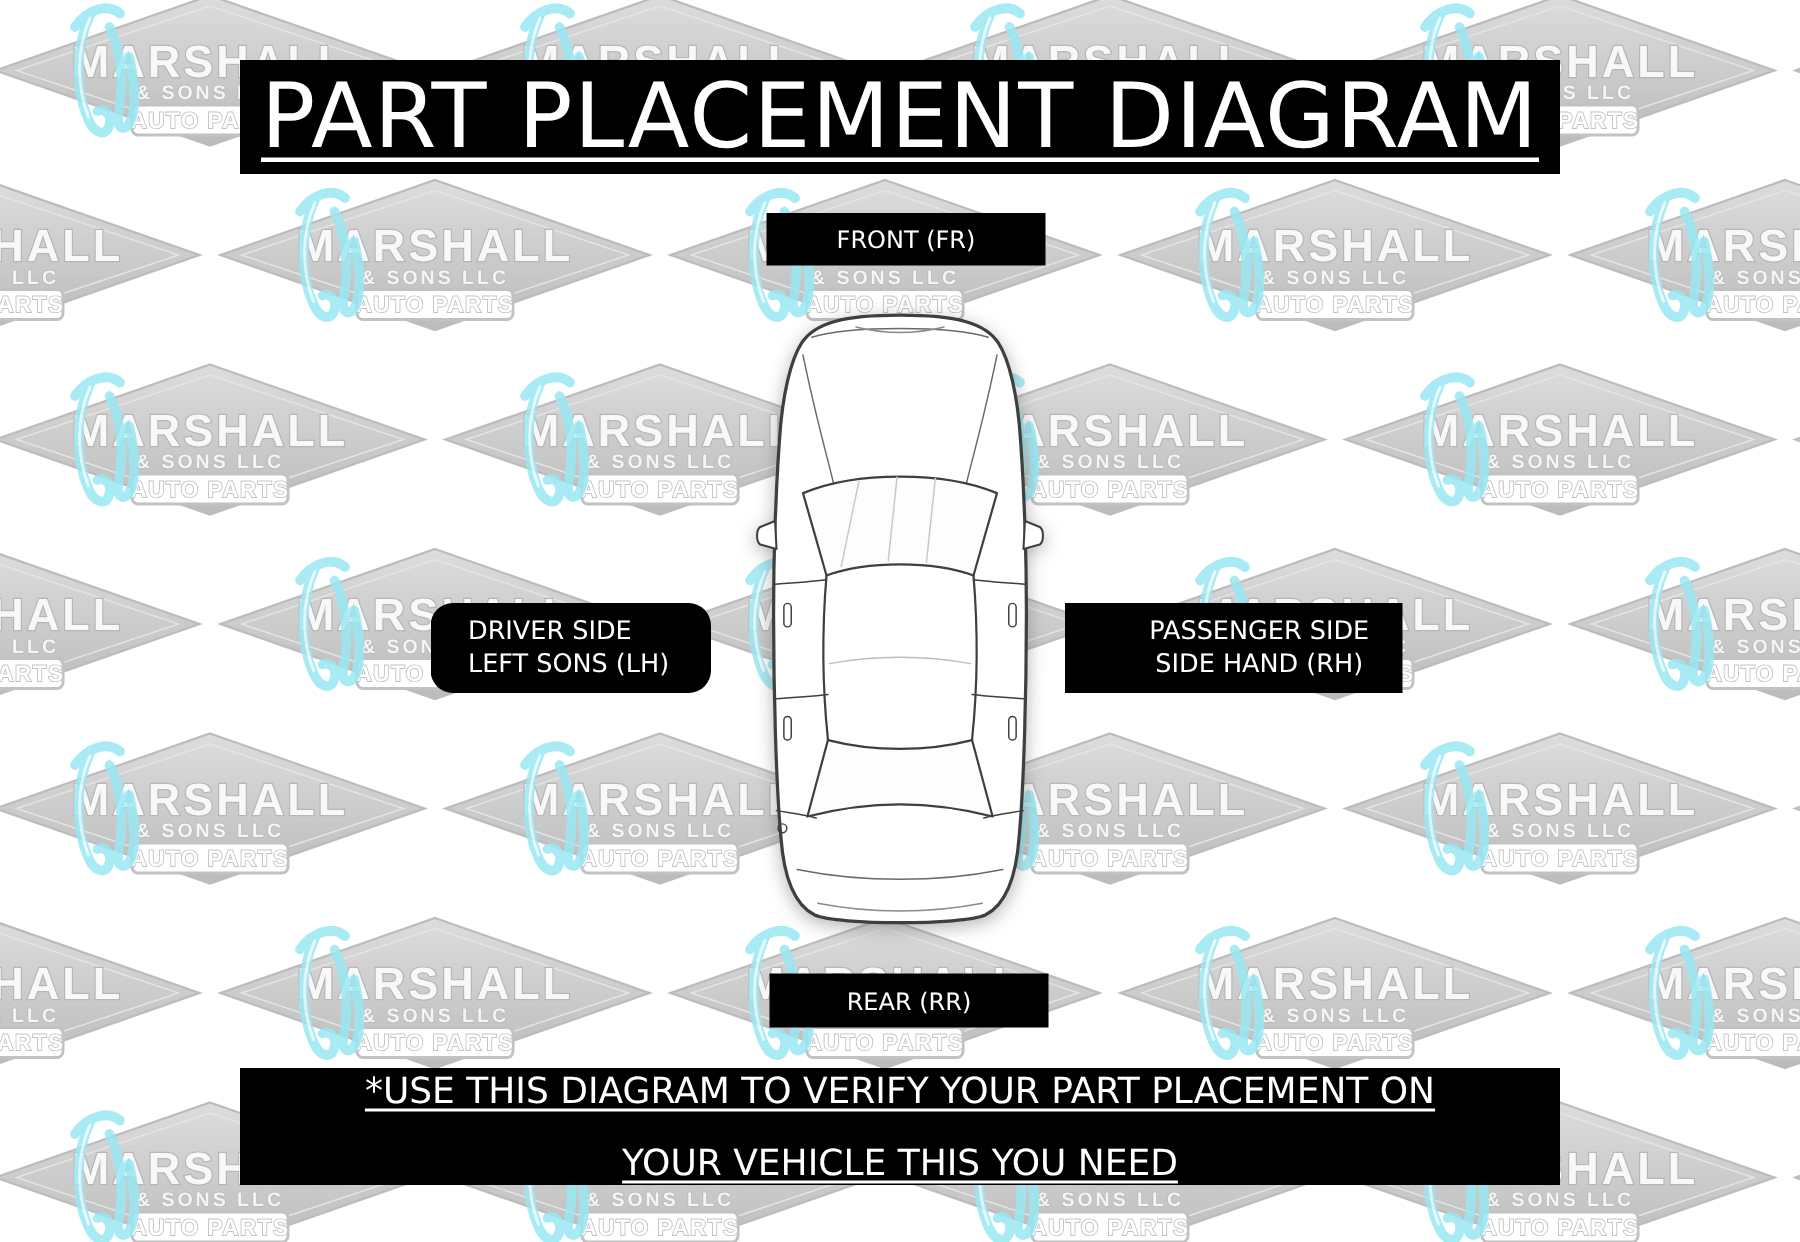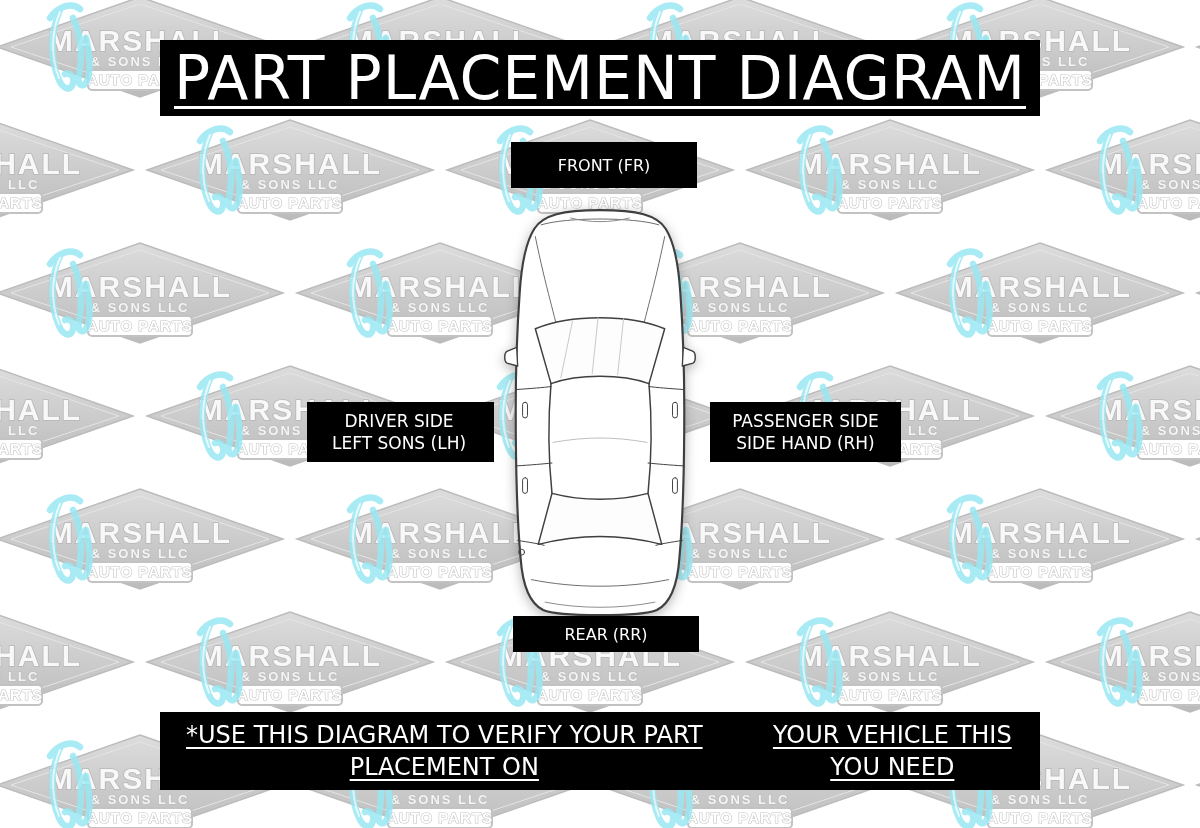--- a/index.html
+++ b/index.html
@@ -36,32 +36,32 @@
     background: var(--label-bg, #000000);
     color: var(--label-text, #ffffff);
     display: flex; align-items: center; justify-content: center;
     text-align: center;
   }
   .title-banner { left: 160px; top: 40px; width: 880px; height: 76px; }
   .title-text {
     font-size: 60px; letter-spacing: 1px; white-space: nowrap;
     text-decoration: underline; text-decoration-thickness: 3px; text-underline-offset: 7px;
   }
-  .front-label { left: 511px; top: 142px; width: 186px; height: 46px; font-size: 16px; }
-  .rear-label  { left: 513px; top: 616px; width: 186px; height: 36px; font-size: 16px; }
-  .side-label  { top: 402px; height: 60px; font-size: 17px; line-height: 1.32; }
+  .front-label { left: 511px; top: 142px; width: 186px; height: 35px; font-size: 16px; }
+  .rear-label  { left: 513px; top: 649px; width: 186px; height: 36px; font-size: 16px; }
+  .side-label  { top: 402px; height: 60px; font-size: 17px; line-height: 1.32; padding-left: 34px; }
   .driver-label {
-    left: 307px; width: 187px;
-    justify-content: flex-start; text-align: center;
-    padding-left: 25px; box-sizing: border-box;
+    left: 287px; width: 187px;
+    justify-content: flex-start; text-align: left;
+    padding-left: 25px; box-sizing: border-box; border-radius: 15px;
   }
   .passenger-label { left: 710px; width: 191px; }
   .footer-banner {
     left: 160px; top: 712px; width: 880px; height: 78px;
-    flex-direction: row; font-size: 24px; line-height: 1.35; gap: 16px;
+    flex-direction: column; font-size: 24px; line-height: 1.35; gap: 16px;
   }
   .footer-line { text-decoration: underline; text-underline-offset: 4px; }
 
   
   .car-wrap {
     position: absolute; left: 502px; top: 200px; width: 196px; height: 428px;
     filter: drop-shadow(0 3px 6px rgba(90,90,90,0.45));
   }
 </style>
 </head>

